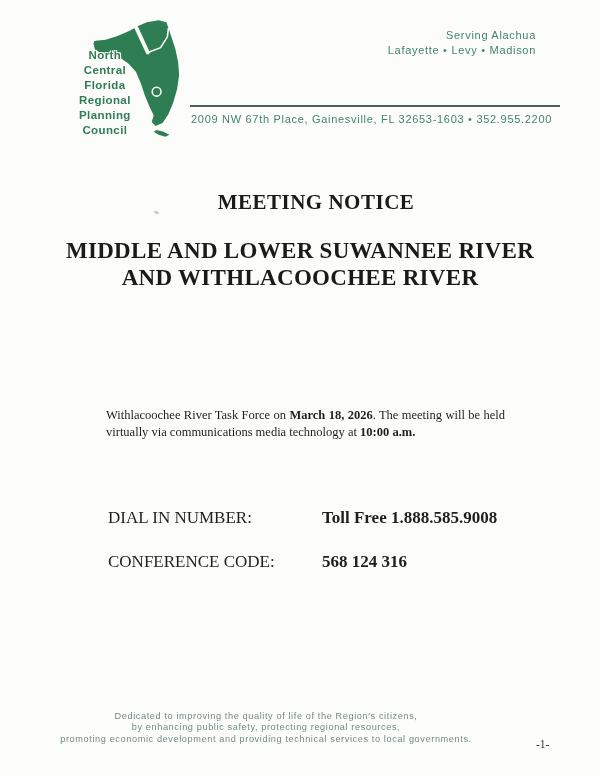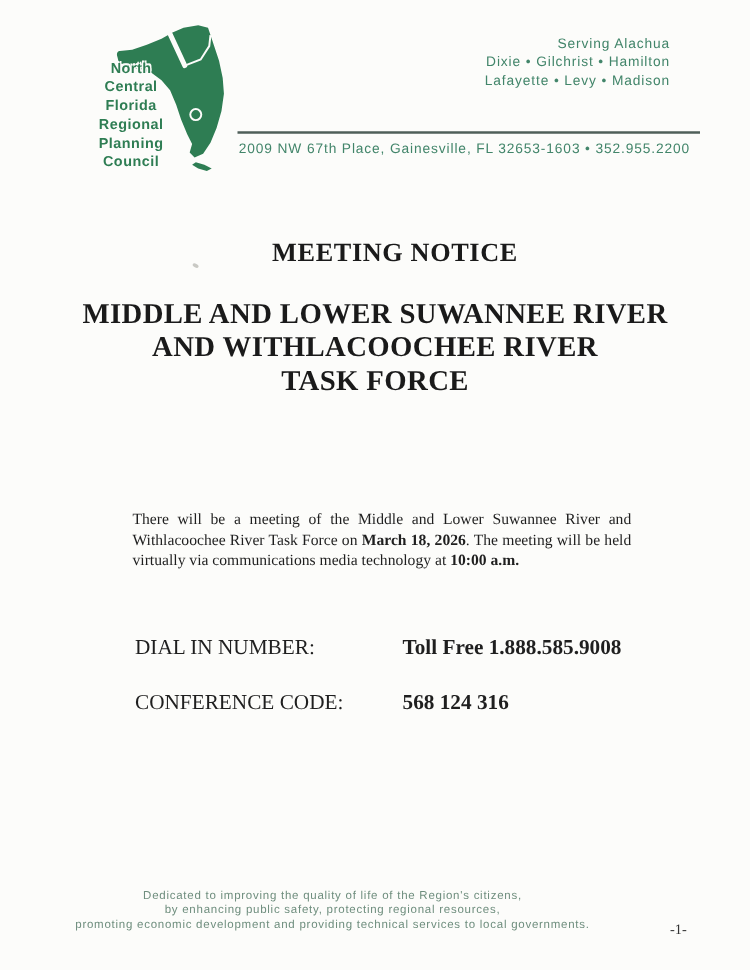--- a/index.html
+++ b/index.html
@@ -146,37 +146,34 @@
     <div>North</div>
     <div>Central</div>
     <div>Florida</div>
     <div>Regional</div>
     <div>Planning</div>
     <div>Council</div>
   </div>
 
   <div class="serving">
     <div>Serving Alachua</div>
-    <div>Dixie • Gilchrist • Hamilton</div>
     <div>Lafayette • Levy • Madison</div>
   </div>
 
   <div class="head-rule"></div>
   <div class="address">2009 NW 67th Place, Gainesville, FL 32653-1603 • 352.955.2200</div>
 
   <div class="kicker">MEETING NOTICE</div>
   <div class="smudge"></div>
   <div class="title">
     <div>MIDDLE AND LOWER SUWANNEE RIVER</div>
     <div>AND WITHLACOOCHEE RIVER</div>
-    <div>TASK FORCE</div>
   </div>
 
   <div class="para">
-    <div class="jline">There will be a meeting of the Middle and Lower Suwannee River and</div>
     <div class="jline"><span>Withlacoochee River Task Force on </span><span class="b">March 18, 2026</span><span>.  The meeting will be held</span></div>
     <div class="lline"><span>virtually via communications media technology at </span><span class="b">10:00 a.m.</span></div>
   </div>
 
   <div class="info-row row-1">
     <span class="lbl">DIAL IN NUMBER:</span>
     <span class="val">Toll Free 1.888.585.9008</span>
   </div>
   <div class="info-row row-2">
     <span class="lbl">CONFERENCE CODE:</span>

